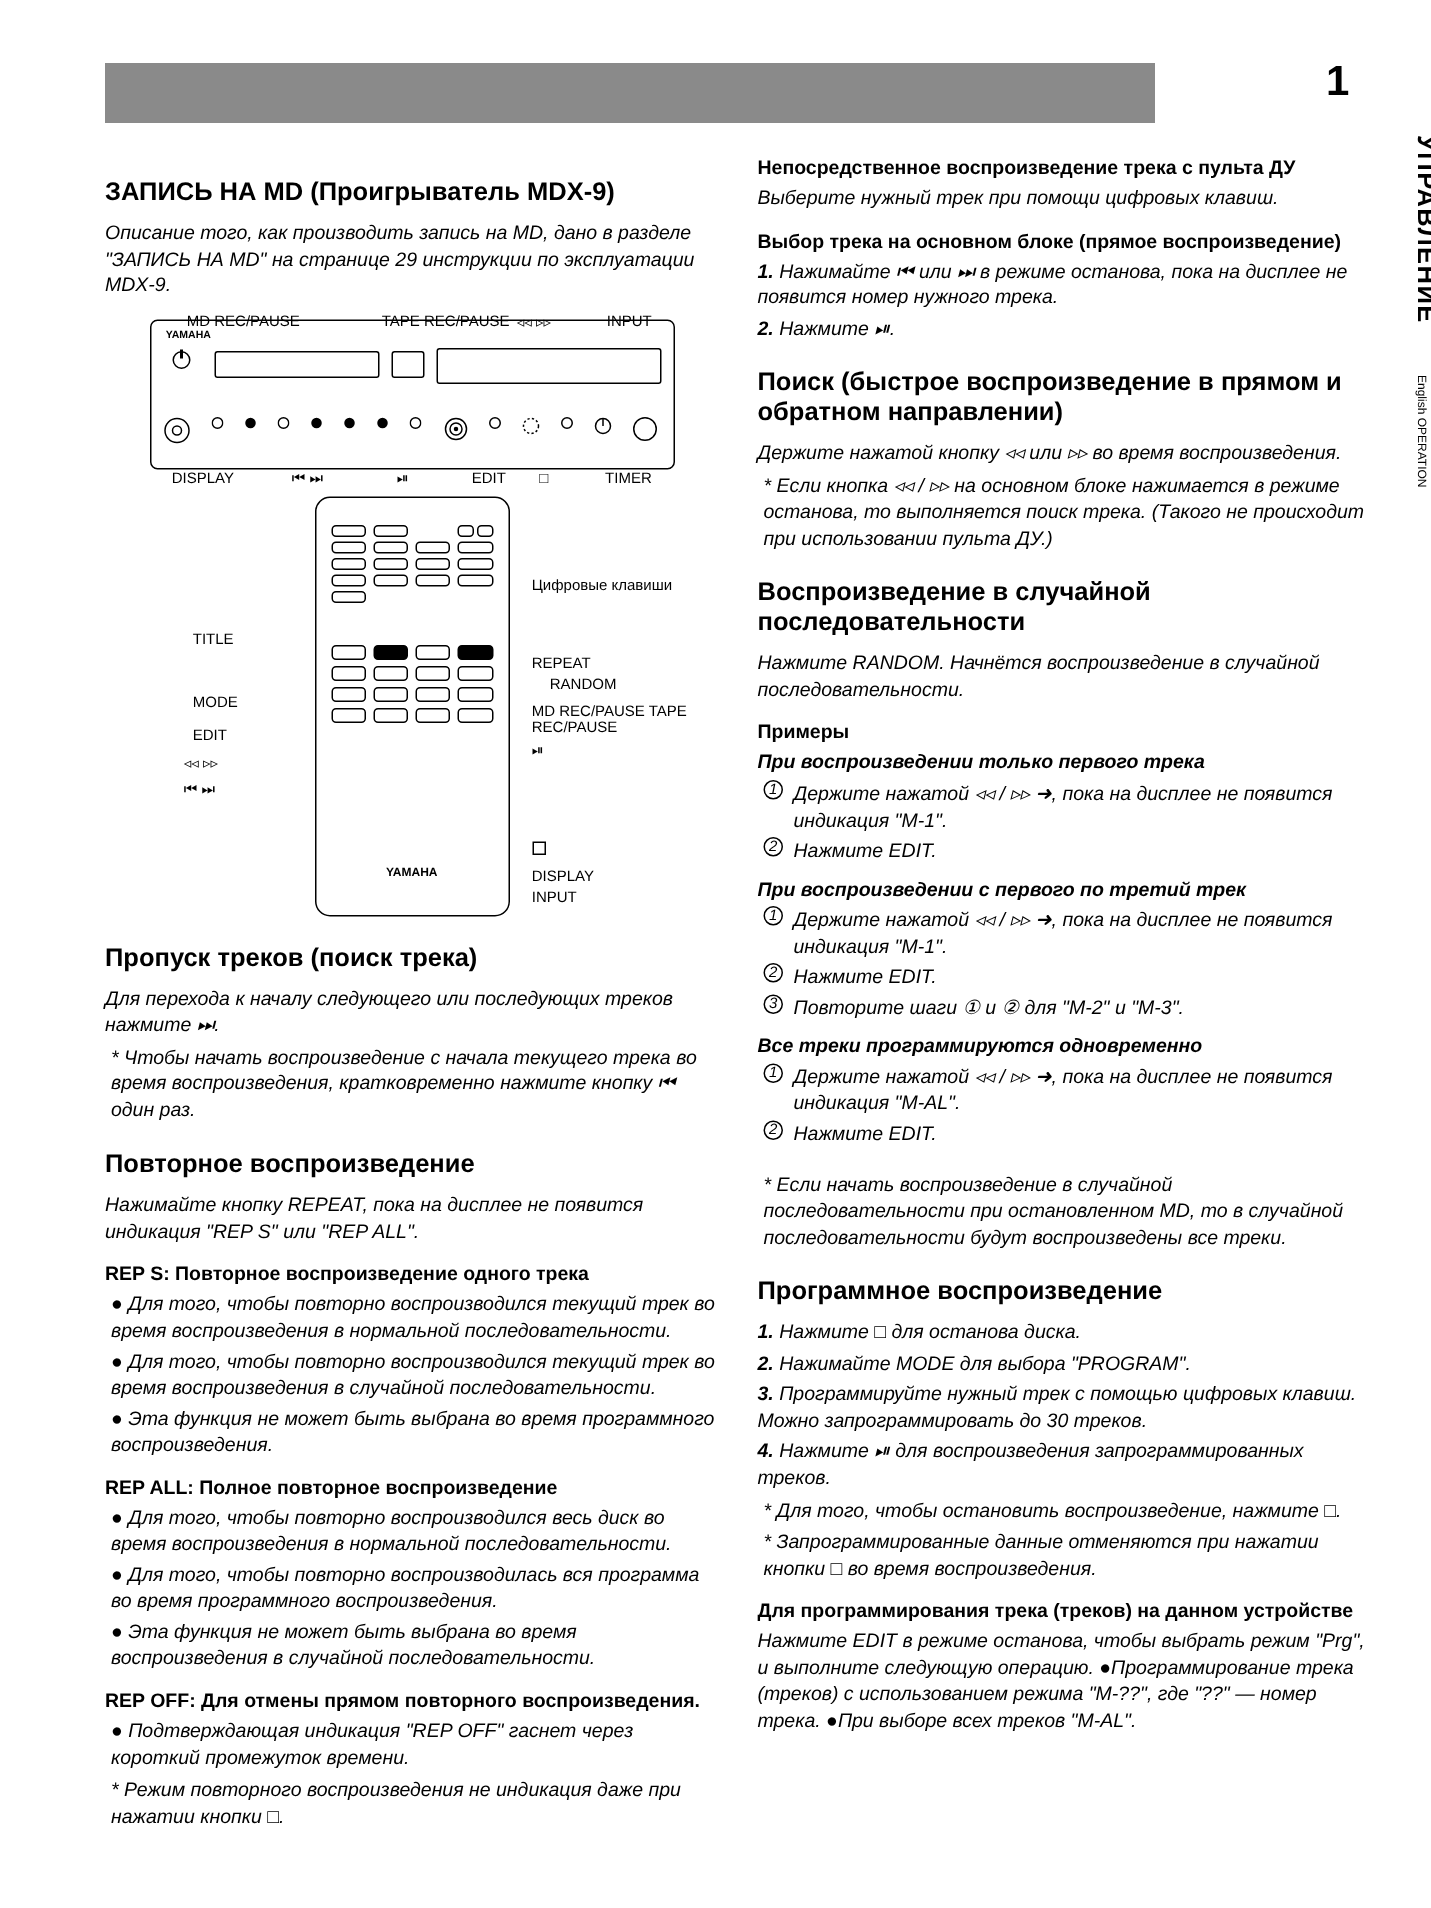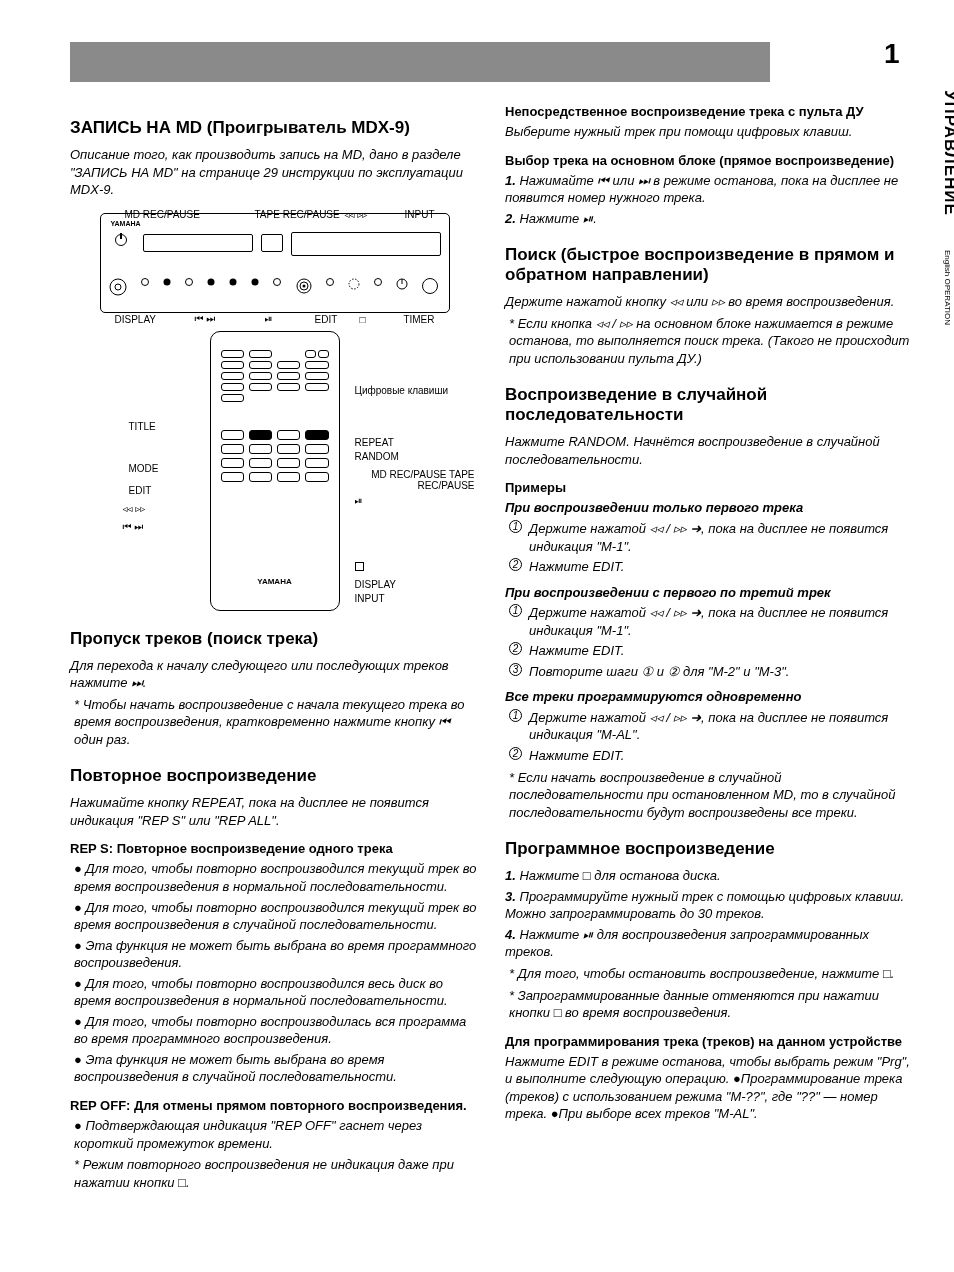--- a/index.html
+++ b/index.html
@@ -161,40 +161,41 @@
               <div style="height:10px; border:1px solid #000; border-radius:3px;"></div>
                 <div style="height:10px; border:1px solid #000; border-radius:3px;"></div>
                 <div style="height:10px; border:1px solid #000; border-radius:3px;"></div>
                 <div style="height:10px; border:1px solid #000; border-radius:3px;"></div>
             </div>
             <div style="position:absolute; bottom:6px; left:0; right:0; text-align:center; font-size:8px; font-weight:bold;">YAMAHA</div>
           </div>
         </div>
         <span class="lbl" style="top:54px; left:260px;">Цифровые клавиши</span>
         <span class="lbl" style="top:106px; left:260px;">REPEAT</span>
-        <span class="lbl" style="top:120px; left:260px;">RANDOM</span>
-        <span class="lbl" style="top:138px; left:260px; width:120px; white-space:normal;text-align:right;">MD REC/PAUSE  TAPE REC/PAUSE</span>
+        <span class="lbl" style="top:120px; left:272px;">RANDOM</span>
+        <span class="lbl" style="top:138px; left:260px; width:120px; white-space:normal;">MD REC/PAUSE  TAPE REC/PAUSE</span>
         <span class="lbl" style="top:164px; left:260px;">⏯</span>
         <span class="lbl" style="top:230px; left:260px;"><span class="icon-sq"></span></span>
         <span class="lbl" style="top:248px; left:260px;">DISPLAY</span>
         <span class="lbl" style="top:262px; left:260px;">INPUT</span>
       </div>
 
       <h2 class="sec">Пропуск треков (поиск трека)</h2>
       <p>Для перехода к началу следующего или последующих треков нажмите ⏭.</p>
       <p class="note">* Чтобы начать воспроизведение с начала текущего трека во время воспроизведения, кратковременно нажмите кнопку ⏮ один раз.</p>
 
       <h2 class="sec">Повторное воспроизведение</h2>
       <p>Нажимайте кнопку REPEAT, пока на дисплее не появится индикация "REP S" или "REP ALL".</p>
       <h3 class="sub">REP S: Повторное воспроизведение одного трека</h3>
       <ul style="list-style:none; margin-left:4px;">
         <li>● <span>Для того, чтобы повторно воспроизводился текущий трек во время воспроизведения в нормальной последовательности.</span></li>
         <li>● <span>Для того, чтобы повторно воспроизводился текущий трек во время воспроизведения в случайной последовательности.</span></li>
         <li>● <span>Эта функция не может быть выбрана во время программного воспроизведения.</span></li>
       </ul>
+      <h3 class="sub">REP ALL: Полное повторное воспроизведение</h3>
       <ul style="list-style:none; margin-left:4px;">
         <li>● <span>Для того, чтобы повторно воспроизводился весь диск во время воспроизведения в нормальной последовательности.</span></li>
         <li>● <span>Для того, чтобы повторно воспроизводилась вся программа во время программного воспроизведения.</span></li>
         <li>● <span>Эта функция не может быть выбрана во время воспроизведения в случайной последовательности.</span></li>
       </ul>
       <h3 class="sub">REP OFF: Для отмены прямом повторного воспроизведения.</h3>
       <ul style="list-style:none; margin-left:4px;">
         <li>● <span>Подтверждающая индикация "REP OFF" гаснет через короткий промежуток времени.</span></li>
       </ul>
       <p class="note">* Режим повторного воспроизведения не индикация даже при нажатии кнопки □.</p>
@@ -226,24 +227,25 @@
         <li><span class="n">1</span><span>Держите нажатой ◃◃ / ▹▹ ➜, пока на дисплее не появится индикация "M-1".</span></li>
         <li><span class="n">2</span><span>Нажмите EDIT.</span></li>
         <li><span class="n">3</span><span>Повторите шаги ① и ② для "M-2" и "M-3".</span></li>
       </ol>
       <p style="font-weight:bold; margin-top:8px;">Все треки программируются одновременно</p>
       <ol class="circ">
         <li><span class="n">1</span><span>Держите нажатой ◃◃ / ▹▹ ➜, пока на дисплее не появится индикация "M-AL".</span></li>
         <li><span class="n">2</span><span>Нажмите EDIT.</span></li>
       </ol>
 
-      <p class="note" style="margin-top:4px;">* Если начать воспроизведение в случайной последовательности при остановленном MD, то в случайной последовательности будут воспроизведены все треки.</p>
+      <p class="note" style="margin-top:16px;">* Если начать воспроизведение в случайной последовательности при остановленном MD, то в случайной последовательности будут воспроизведены все треки.</p>
 
       <h2 class="sec">Программное воспроизведение</h2>
       <p><b>1.</b> <span>Нажмите □ для останова диска.</span></p>
+      <p><b>2.</b> <span>Нажимайте MODE для выбора "PROGRAM".</span></p>
       <p><b>3.</b> <span>Программируйте нужный трек с помощью цифровых клавиш. Можно запрограммировать до 30 треков.</span></p>
       <p><b>4.</b> <span>Нажмите ⏯ для воспроизведения запрограммированных треков.</span></p>
       <p class="note">* Для того, чтобы остановить воспроизведение, нажмите □.</p>
       <p class="note">* Запрограммированные данные отменяются при нажатии кнопки □ во время воспроизведения.</p>
 
       <h3 class="sub">Для программирования трека (треков) на данном устройстве</h3>
       <p>Нажмите EDIT в режиме останова, чтобы выбрать режим "Prg", и выполните следующую операцию. ●Программирование трека (треков) с использованием режима "M-??", где "??" — номер трека. ●При выборе всех треков "M-AL".</p>
     </div>
   </div>
 

